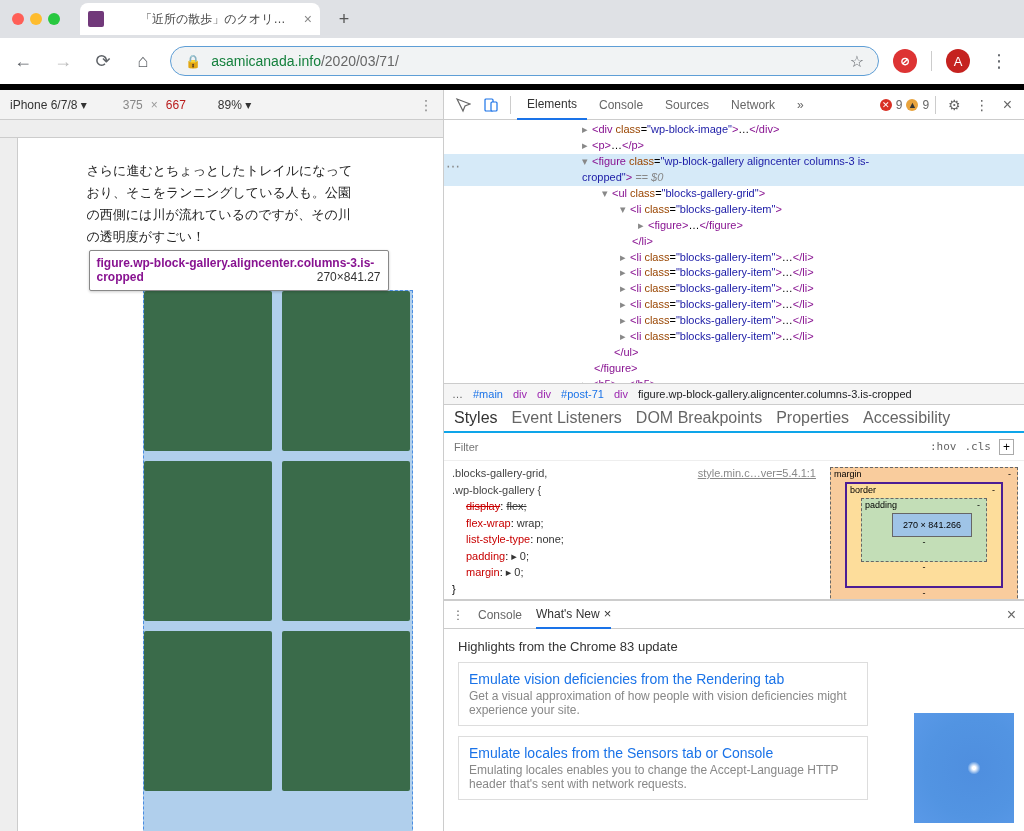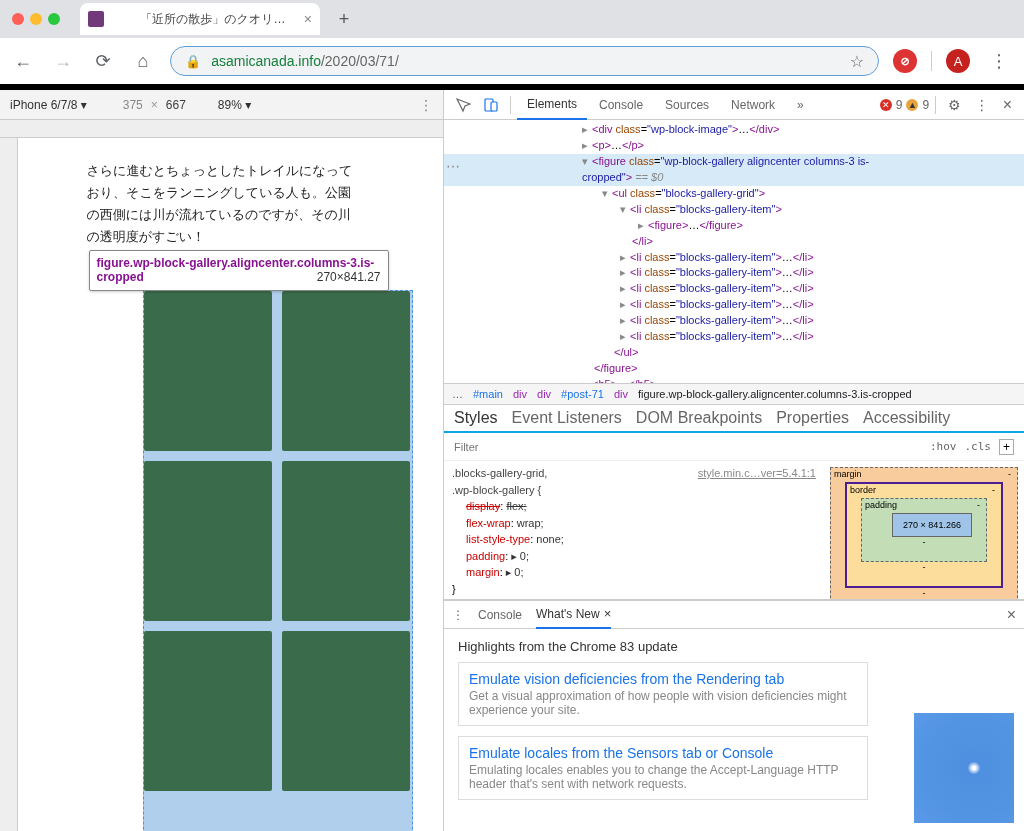--- a/index.html
+++ b/index.html
@@ -162,21 +162,21 @@
 <div class="black-bar"></div>
 
 <div class="main-area">
 
   <div class="left-pane">
     <div class="device-toolbar">
       <span class="device-name">iPhone 6/7/8 ▾</span>
       <span style="width:20px"></span>
       <span style="color:#888">375</span>
       <span class="sep">×</span>
-      <span style="color:#404040">667</span>
+      <span style="color:#b91c1c">667</span>
       <span style="width:16px"></span>
       <span class="zoom-select">89% ▾</span>
       <span class="gear-small">⋮</span>
     </div>
     <div class="preview-wrap">
       <div class="ruler-top"></div>
       <div class="preview-area">
         <div class="ruler-left"></div>
         <div class="preview-canvas">
           <div class="mobile-view">

